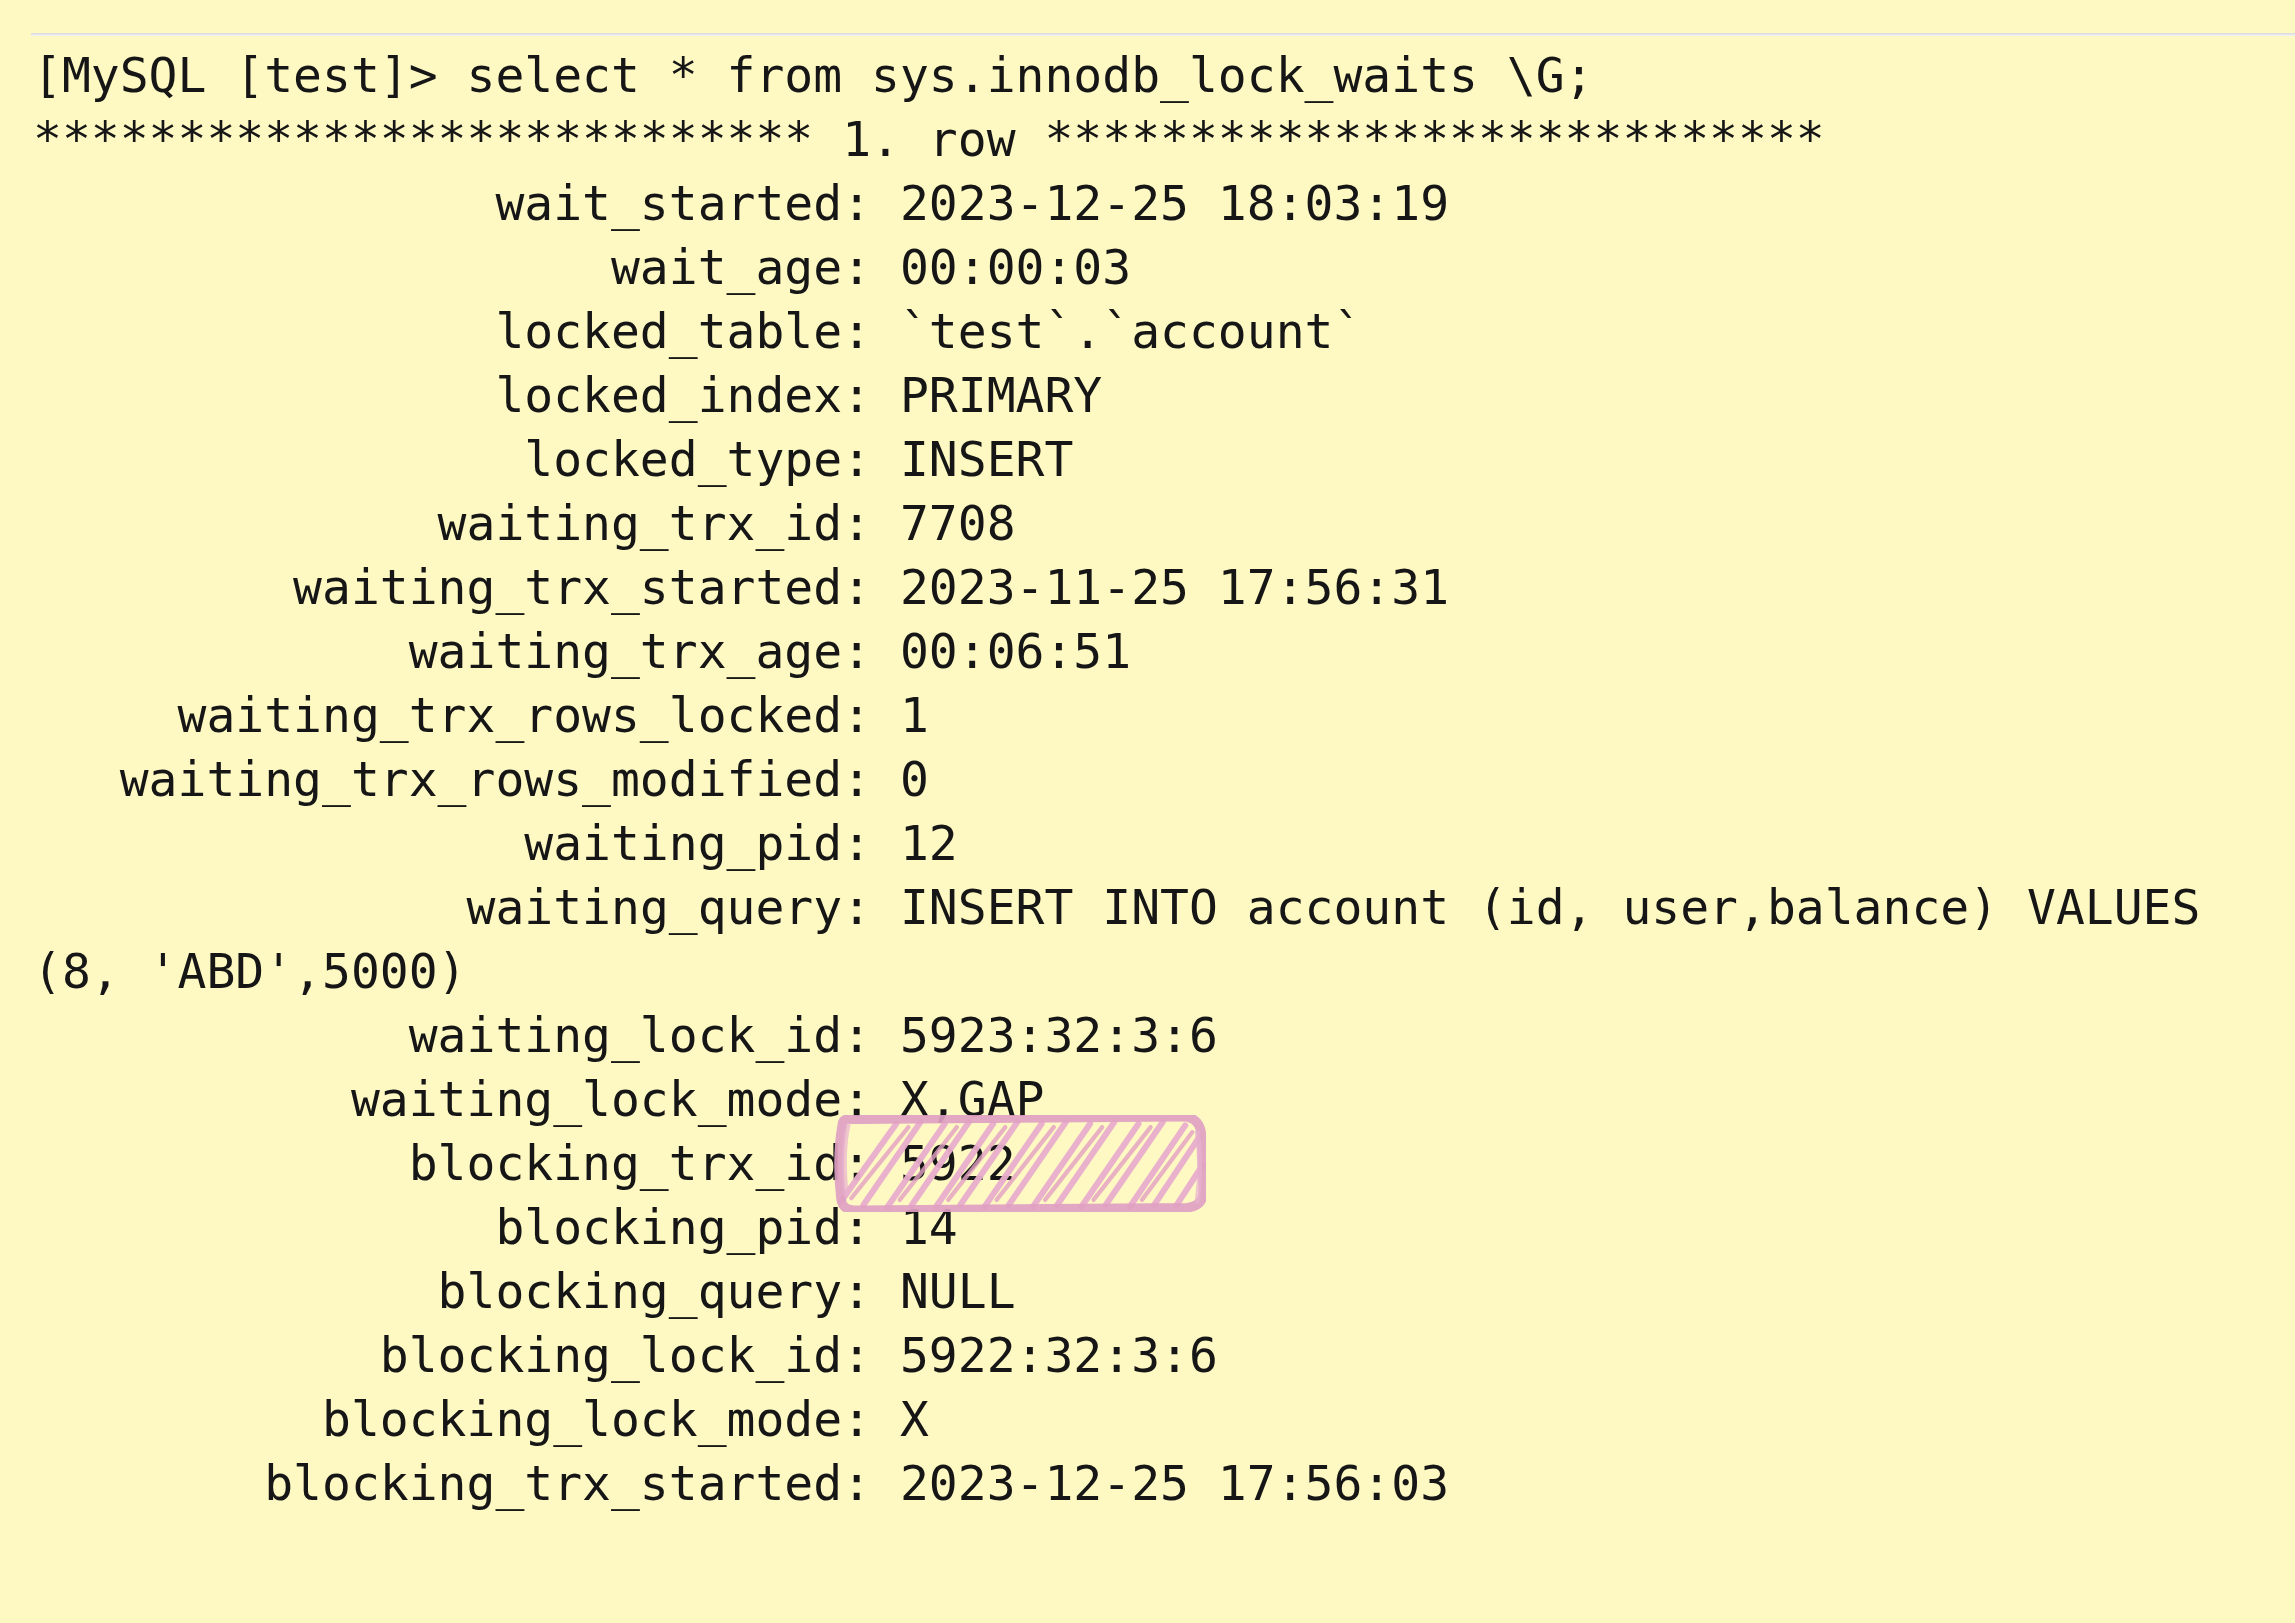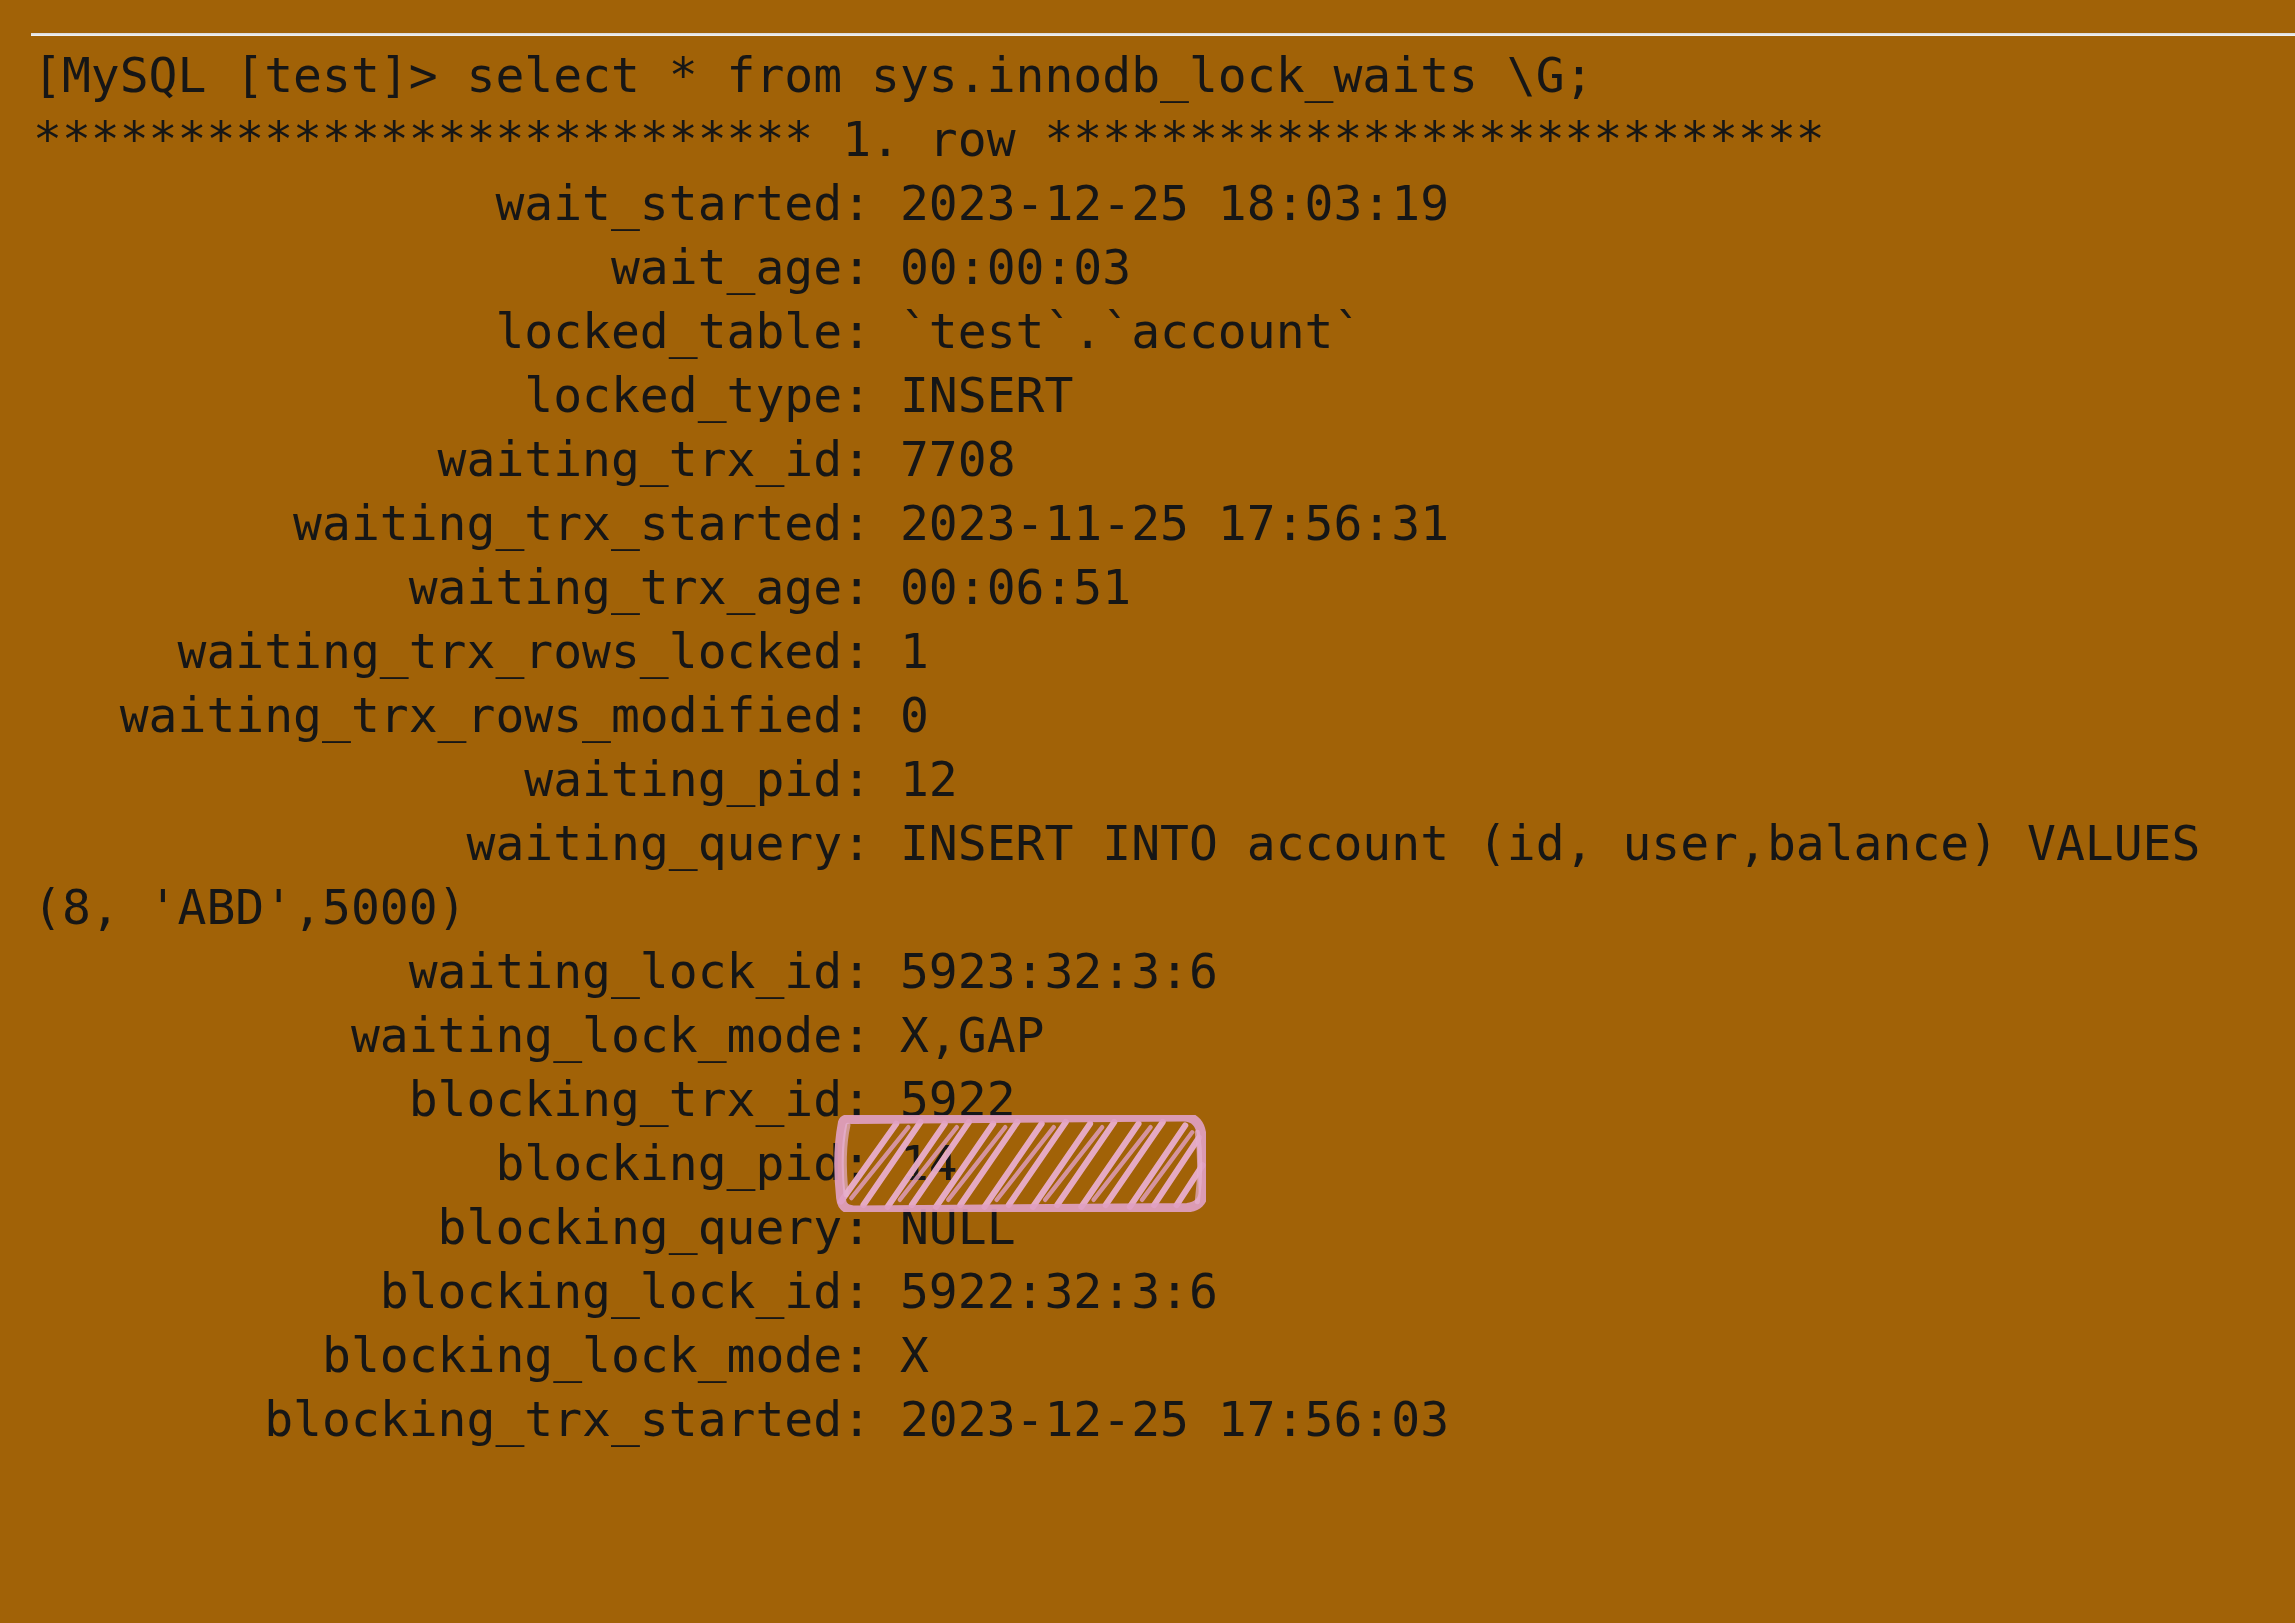--- a/index.html
+++ b/index.html
@@ -4,21 +4,21 @@
 <style>
   html, body {
     margin: 0;
     padding: 0;
     background: #ffffff;
   }
   #screen {
     position: relative;
     width: 2295px;
     height: 1624px;
-    background: #a16207;
+    background: #fef9c3;
     overflow: hidden;
     font-family: "DejaVu Sans Mono", "Liberation Mono", monospace;
   }
   #top-rule {
     position: absolute;
     left: 31px;
     top: 33px;
     width: 2264px;
     height: 2.6px;
     background: linear-gradient(to bottom, #d9d9d9 0%, #e9e9e9 60%, #f6f6f6 100%);
@@ -59,20 +59,21 @@
 <div id="screen">
 
   <div id="top-rule"></div>
 
   <div id="terminal">
     <div class="line">[MySQL [test]&gt; select * from sys.innodb_lock_waits \G;</div>
     <div class="line">*************************** 1. row ***************************</div>
     <div class="line">                wait_started: 2023-12-25 18:03:19</div>
     <div class="line">                    wait_age: 00:00:03</div>
     <div class="line">                locked_table: `test`.`account`</div>
+    <div class="line">                locked_index: PRIMARY</div>
     <div class="line">                 locked_type: INSERT</div>
     <div class="line">              waiting_trx_id: 7708</div>
     <div class="line">         waiting_trx_started: 2023-11-25 17:56:31</div>
     <div class="line">             waiting_trx_age: 00:06:51</div>
     <div class="line">     waiting_trx_rows_locked: 1</div>
     <div class="line">   waiting_trx_rows_modified: 0</div>
     <div class="line">                 waiting_pid: 12</div>
     <div class="line wrap">               waiting_query: INSERT INTO account (id, user,balance) VALUES (8, 'ABD',5000)</div>
     <div class="line">             waiting_lock_id: 5923:32:3:6</div>
     <div class="line">           waiting_lock_mode: X,GAP</div>

